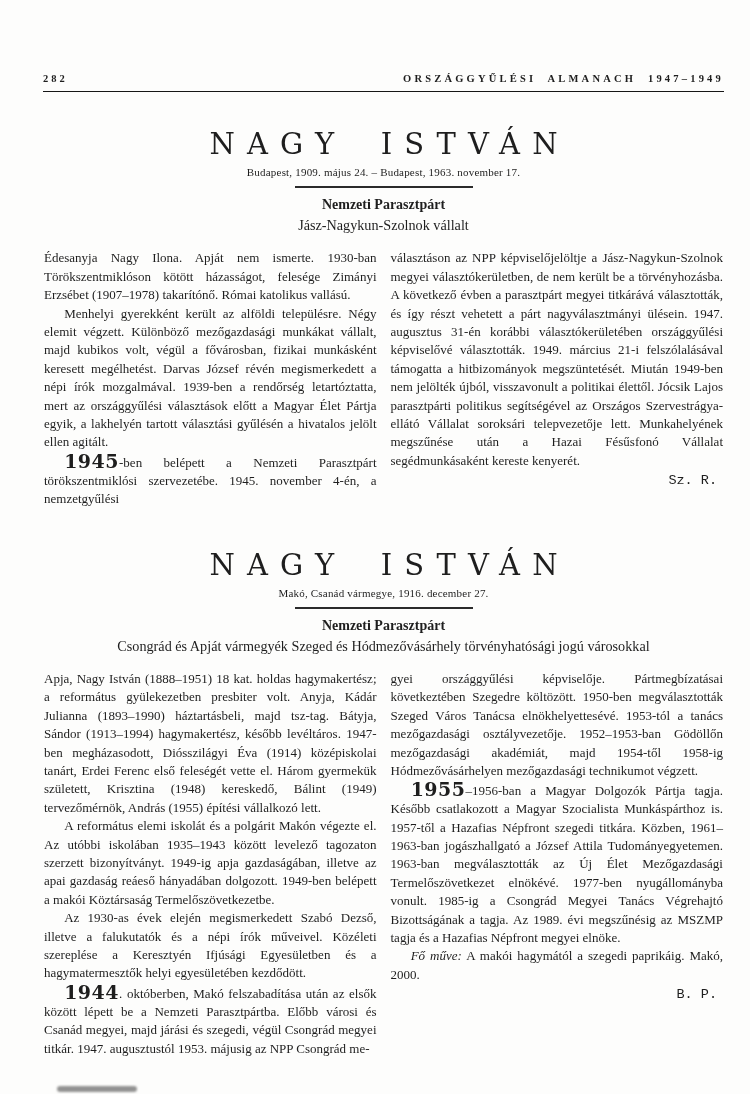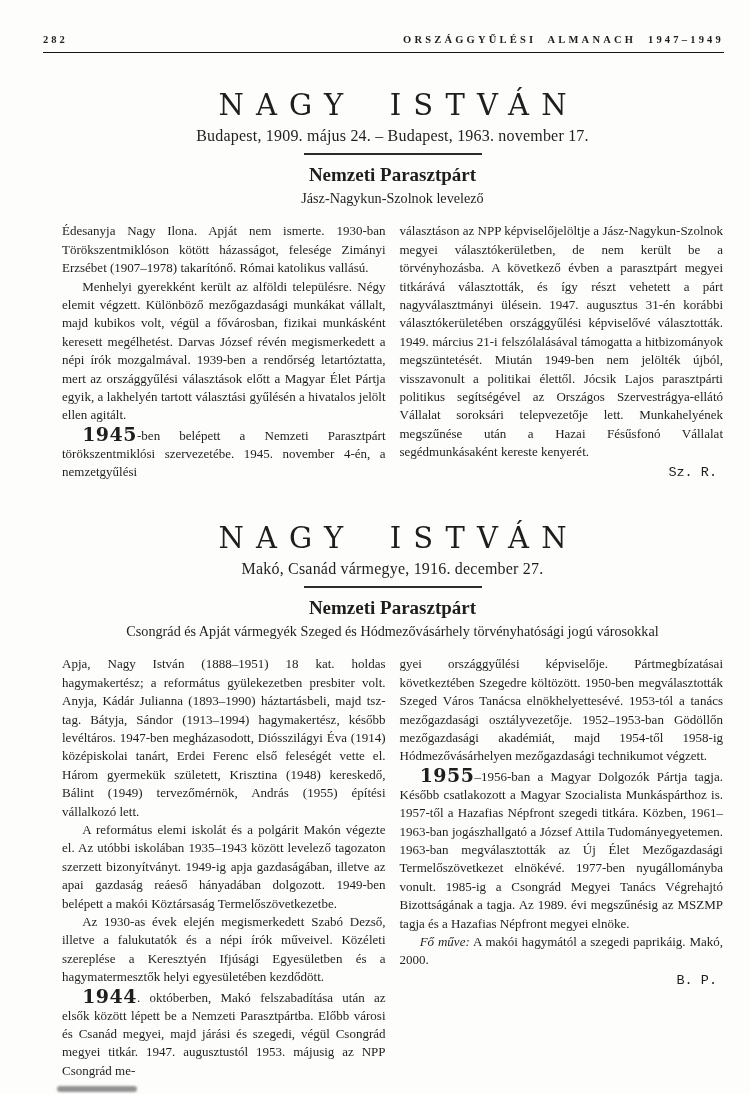--- a/index.html
+++ b/index.html
@@ -14,43 +14,43 @@
     box-sizing:border-box;
     padding-top:34px;
   }
   
   .runhead{
     display:flex;justify-content:space-between;align-items:baseline;
     margin:0 26px 0 43px;
     border-bottom:1.6px solid #161616;
     padding-bottom:7px;
   }
-  .pagenum{font-size:10.5px;letter-spacing:3px;font-weight:600;}
+  .pagenum{font-size:10.5px;letter-spacing:3px;font-weight:600;margin-top:39px;}
   .runtitle{font-size:10.5px;letter-spacing:3.2px;font-weight:700;word-spacing:6px;}
   
-  .entry{margin:0 27px 0 62px;}
+  .entry{margin:0 27px 0 44px;}
   .entry.first{margin-top:36px;}
   .entry.second{margin-top:40px;}
   .name{
     margin:0;
     text-align:center;
     font-family:"DejaVu Serif","Liberation Serif",serif;
     font-size:29px;font-weight:500;
     letter-spacing:0.42em;word-spacing:0.45em;
     line-height:1.15;
     text-indent:0.42em; 
     white-space:nowrap;
   }
   .dates{
-    text-align:center;font-size:16px;margin-top:5px;letter-spacing:0.2px;
+    text-align:center;font-size:11px;margin-top:5px;letter-spacing:0.2px;
   }
   .rule-short{
     width:178px;border:0;border-top:2px solid #2b2b2b;margin:8px auto 9px;
   }
-  .party{text-align:center;font-weight:700;font-size:19px;font-family:"Liberation Serif",serif;}
+  .party{text-align:center;font-weight:700;font-size:14px;font-family:"Liberation Serif",serif;}
   .constituency{text-align:center;font-size:14.2px;margin-top:4px;margin-bottom:15px;}
   
   .cols{display:flex;gap:14px;}
   .col{flex:1;min-width:0;
     font-size:13px;line-height:18.4px;
     text-align:justify;
     hyphens:auto;-webkit-hyphens:auto;
   }
   .col p{margin:0;}
   .col p.ind{text-indent:1.55em;}
@@ -76,21 +76,21 @@
   <div class="runhead">
     <span class="pagenum">282</span>
     <span class="runtitle">ORSZÁGGYŰLÉSI ALMANACH 1947–1949</span>
   </div>
 
   <section class="entry first">
     <h1 class="name">NAGY ISTVÁN</h1>
     <div class="dates">Budapest, 1909. május 24. – Budapest, 1963. november 17.</div>
     <div class="rule-short"></div>
     <div class="party">Nemzeti Parasztpárt</div>
-    <div class="constituency">Jász-Nagykun-Szolnok levelező</div>
+    <div class="constituency">Jász-Nagykun-Szolnok vállalt</div>
 
     <div class="cols">
       <div class="col">
         <p>Édesanyja Nagy Ilona. Apját nem ismerte. 1930-ban Törökszentmiklóson kötött házasságot, felesége Zimányi Erzsébet (1907–1978) takarítónő. Római katolikus vallású.</p>
         <p class="ind">Menhelyi gyerekként került az alföldi településre. Négy elemit végzett. Különböző mezőgazdasági munkákat vállalt, majd kubikos volt, végül a fővárosban, fizikai munkásként keresett megélhetést. Darvas József révén megismerkedett a népi írók mozgalmával. 1939-ben a rendőrség letartóztatta, mert az országgyűlési választások előtt a Magyar Élet Pártja egyik, a lakhelyén tartott választási gyűlésén a hivatalos jelölt ellen agitált.</p>
         <p class="ind"><span class="yr">1945</span><span>-ben belépett a Nemzeti Parasztpárt törökszentmiklósi szervezetébe. 1945. november 4-én, a nemzetgyűlési</span></p>
       </div>
       <div class="col">
         <p>választáson az NPP képviselőjelöltje a Jász-Nagykun-Szolnok megyei választókerületben, de nem került be a törvényhozásba. A következő évben a parasztpárt megyei titkárává választották, és így részt vehetett a párt nagyválasztmányi ülésein. 1947. augusztus 31-én korábbi választókerületében országgyűlési képviselővé választották. 1949. március 21-i felszólalásával támogatta a hitbizományok megszüntetését. Miután 1949-ben nem jelölték újból, visszavonult a politikai élettől. Jócsik Lajos parasztpárti politikus segítségével az Országos Szervestrágya-ellátó Vállalat soroksári telepvezetője lett. Munkahelyének megszűnése után a Hazai Fésűsfonó Vállalat segédmunkásaként kereste kenyerét.</p>
         <div class="sig">Sz. R.</div>

